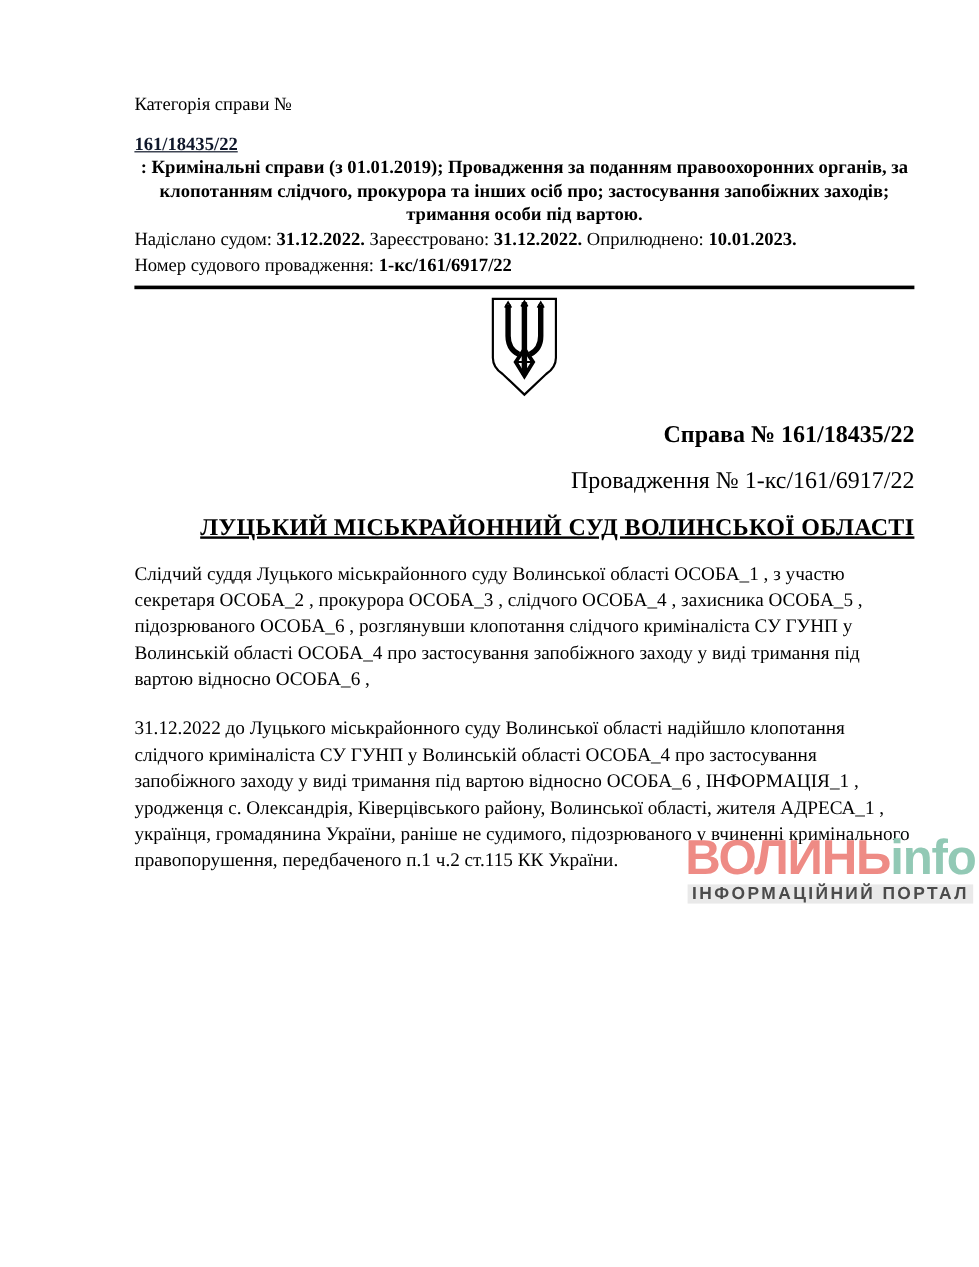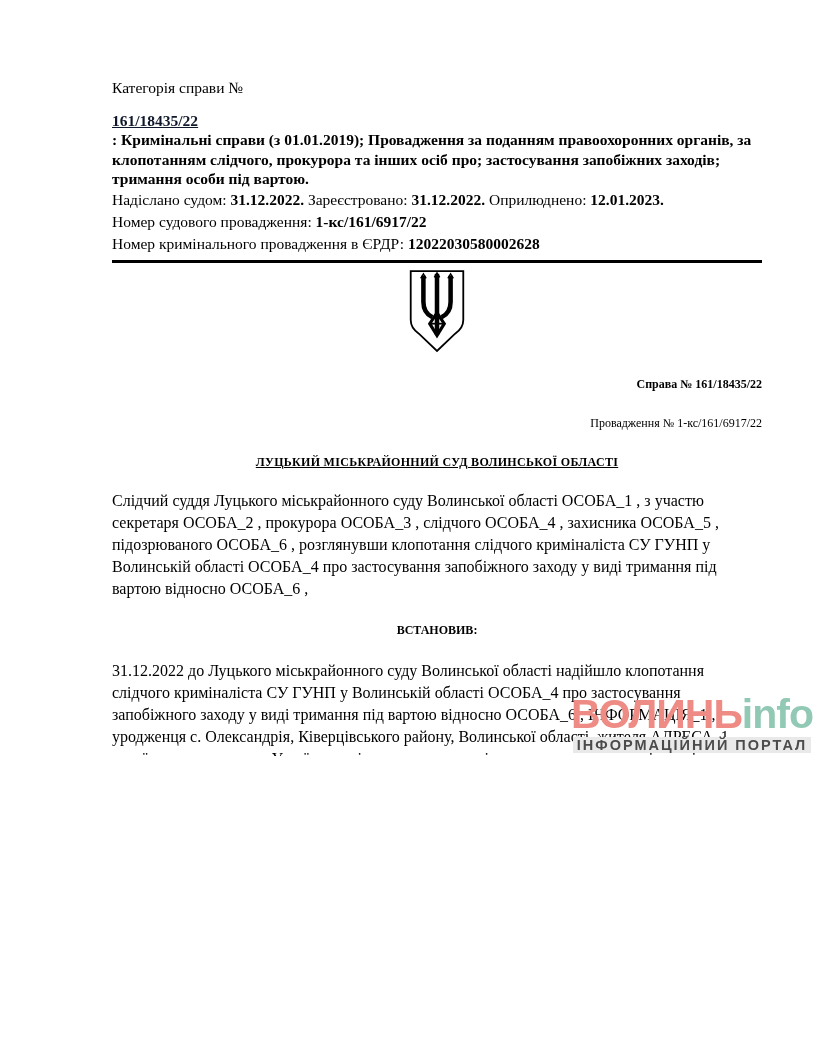--- a/index.html
+++ b/index.html
@@ -14,32 +14,32 @@
     overflow:hidden;
   }
   
   .meta-line { font-size:15.5px; line-height:22px; color:#000; }
   .cat-label { font-size:15.5px; line-height:19px; margin-bottom:14px; }
   .case-link {
     display:inline-block;
     font-size:15.5px; line-height:19px;
     font-weight:bold; text-decoration:underline; color:#0f172a; cursor:pointer;
   }
-  .cat-desc { font-weight:bold; font-size:15.5px; line-height:19.5px; }
+  .cat-desc { font-weight:bold; font-size:15.5px; line-height:19.5px;text-align:center; }
   .b { font-weight:bold; }
   
   .rule { border:none; border-top:3px solid #000; margin-top:5px; }
   .emblem-wrap { text-align:center; margin-top:6px; height:82px; }
   
-  .doc-line { font-size:12px; line-height:22px; margin-top:17px; }
+  .doc-line { font-size:20px; line-height:22px; margin-top:17px; }
   .para { font-size:16px; line-height:22px; margin-top:17px; }
   .right { text-align:right; }
   .center { text-align:center; }
   .underline { text-decoration:underline; }
-  .court-title { letter-spacing:0.3px; }
+  .court-title { letter-spacing:0.3px;text-align:right; }
   
   .watermark {
     position:absolute; right:3px; bottom:3px;
     text-align:center;
     font-family:"Liberation Sans", sans-serif;
     line-height:1;
   }
   .wm-brand { font-size:41px; font-weight:800; letter-spacing:-1px; white-space:nowrap; }
   .wm-sub {
     display:inline-block;
@@ -57,29 +57,25 @@
   <div>
     <p class="cat-label">Категорія справи №</p>
     <p><span class="case-link">161/18435/22</span></p>
     <p class="cat-desc">: Кримінальні справи (з 01.01.2019); Провадження за поданням правоохоронних органів, за клопотанням слідчого, прокурора та інших осіб про; застосування запобіжних заходів; тримання особи під вартою.</p>
     <p class="meta-line">
       <span>Надіслано судом:</span>
       <span class="b">31.12.2022.</span>
       <span>Зареєстровано:</span>
       <span class="b">31.12.2022.</span>
       <span>Оприлюднено:</span>
-      <span class="b">12.01.2023.</span>
+      <span class="b">10.01.2023.</span>
     </p>
     <p class="meta-line">
       <span>Номер судового провадження:</span>
       <span class="b">1-кс/161/6917/22</span>
-    </p>
-    <p class="meta-line">
-      <span>Номер кримінального провадження в ЄРДР:</span>
-      <span class="b">12022030580002628</span>
     </p>
   </div>
 
   <hr class="rule">
 
   <div class="emblem-wrap">
     <svg width="58" height="84" viewBox="0 0 64 92" aria-hidden="true">
       <path d="M3,2 H61 V56 Q61,65 52,71 L32,90 L12,71 Q3,65 3,56 Z" fill="#ffffff" stroke="#000" stroke-width="2"></path>
       <g stroke="#000" fill="none">
         <path d="M17,7 V36 Q17,48 27,53" stroke-width="5"></path>
@@ -96,21 +92,20 @@
 
   <p class="doc-line right b" style="margin-top:22px;">Справа № 161/18435/22</p>
   <p class="doc-line right">Провадження № 1-кс/161/6917/22</p>
 
   <p class="doc-line center b underline court-title">ЛУЦЬКИЙ МІСЬКРАЙОННИЙ СУД ВОЛИНСЬКОЇ ОБЛАСТІ</p>
 
 
 
   <p class="para">Слідчий суддя Луцького міськрайонного суду Волинської області ОСОБА_1 , з участю секретаря ОСОБА_2 , прокурора ОСОБА_3 , слідчого ОСОБА_4 , захисника ОСОБА_5 , підозрюваного ОСОБА_6 , розглянувши клопотання слідчого криміналіста СУ ГУНП у Волинській області ОСОБА_4 про застосування запобіжного заходу у виді тримання під вартою відносно ОСОБА_6 ,</p>
 
-  <p class="doc-line center b" style="margin-top:19px;">ВСТАНОВИВ:</p>
 
   <p class="para" style="margin-top:19px;">31.12.2022 до Луцького міськрайонного суду Волинської області надійшло клопотання слідчого криміналіста СУ ГУНП у Волинській області ОСОБА_4 про застосування запобіжного заходу у виді тримання під вартою відносно ОСОБА_6 , ІНФОРМАЦІЯ_1 , уродженця с. Олександрія, Ківерцівського району, Волинської області, жителя АДРЕСА_1 , українця, громадянина України, раніше не судимого, підозрюваного у вчиненні кримінального правопорушення, передбаченого п.1 ч.2 ст.115 КК України.</p>
 
 
   <div class="watermark">
     <div class="wm-brand"><span style="color: rgb(238, 139, 133);">ВОЛИНЬ</span><span style="color: rgb(146, 201, 181);">info</span></div>
     <div><span class="wm-sub" style="color: rgb(75, 75, 75);">ІНФОРМАЦІЙНИЙ ПОРТАЛ</span></div>
   </div>
 
 </div>

